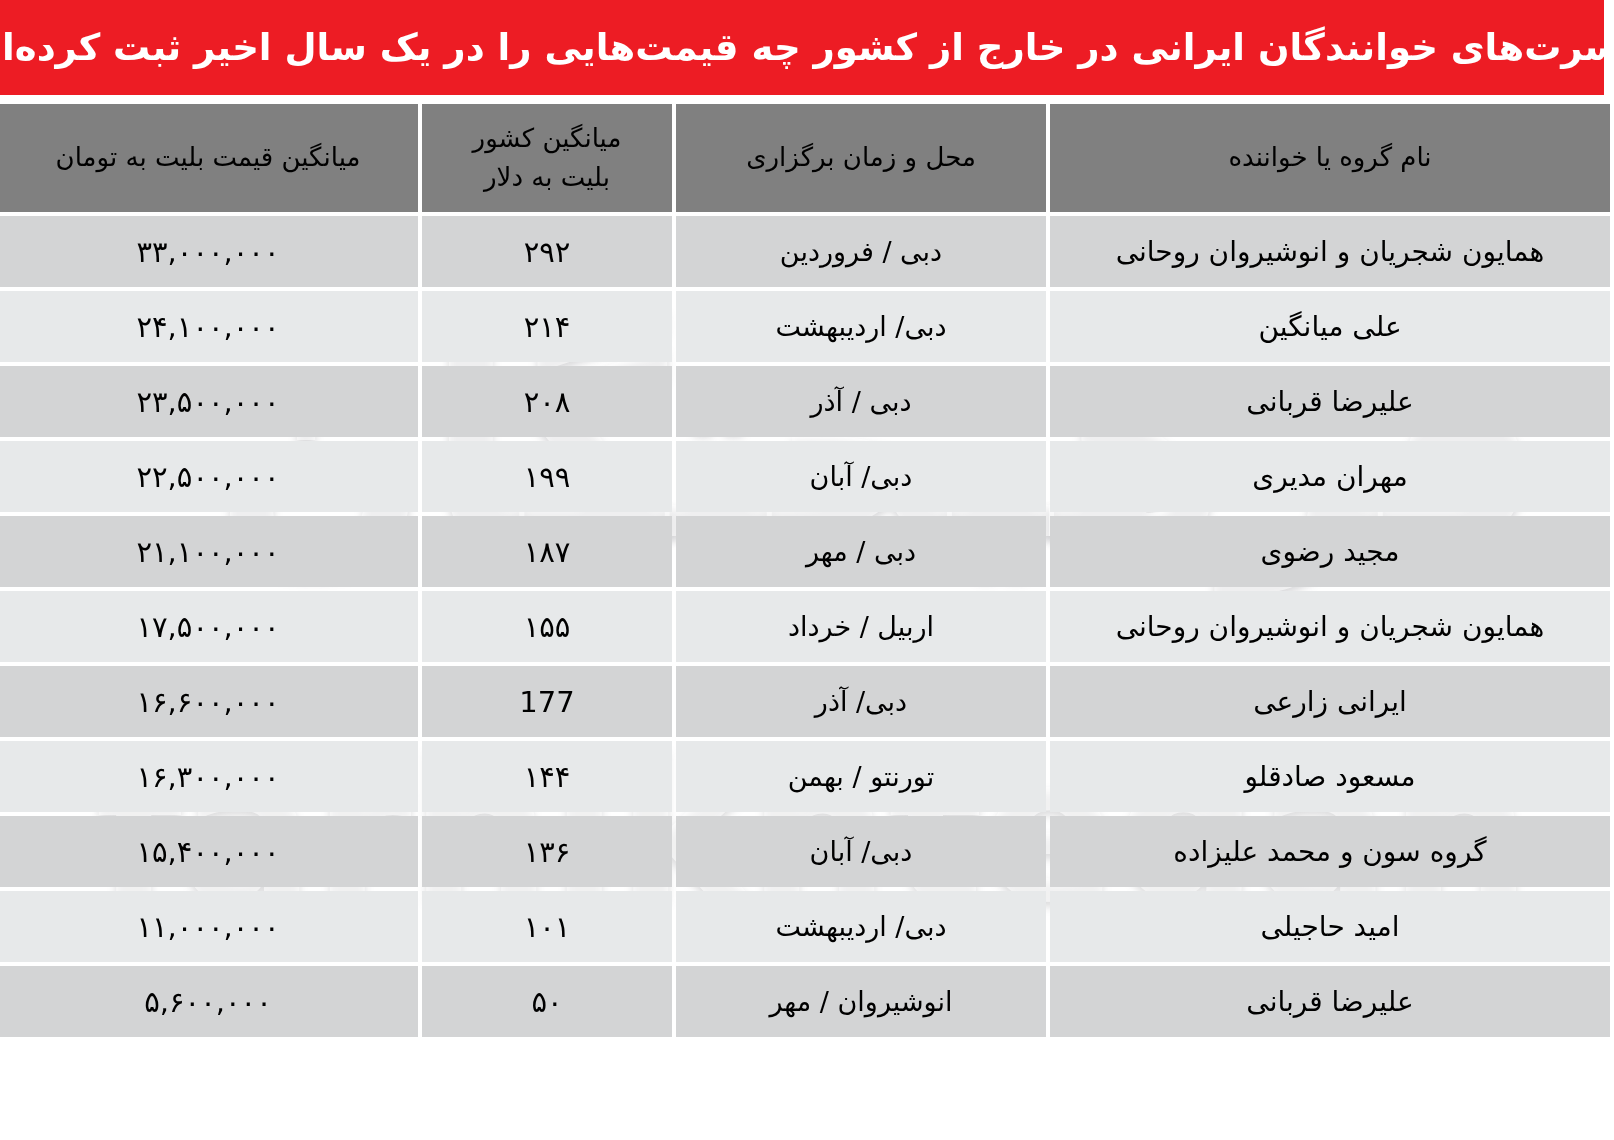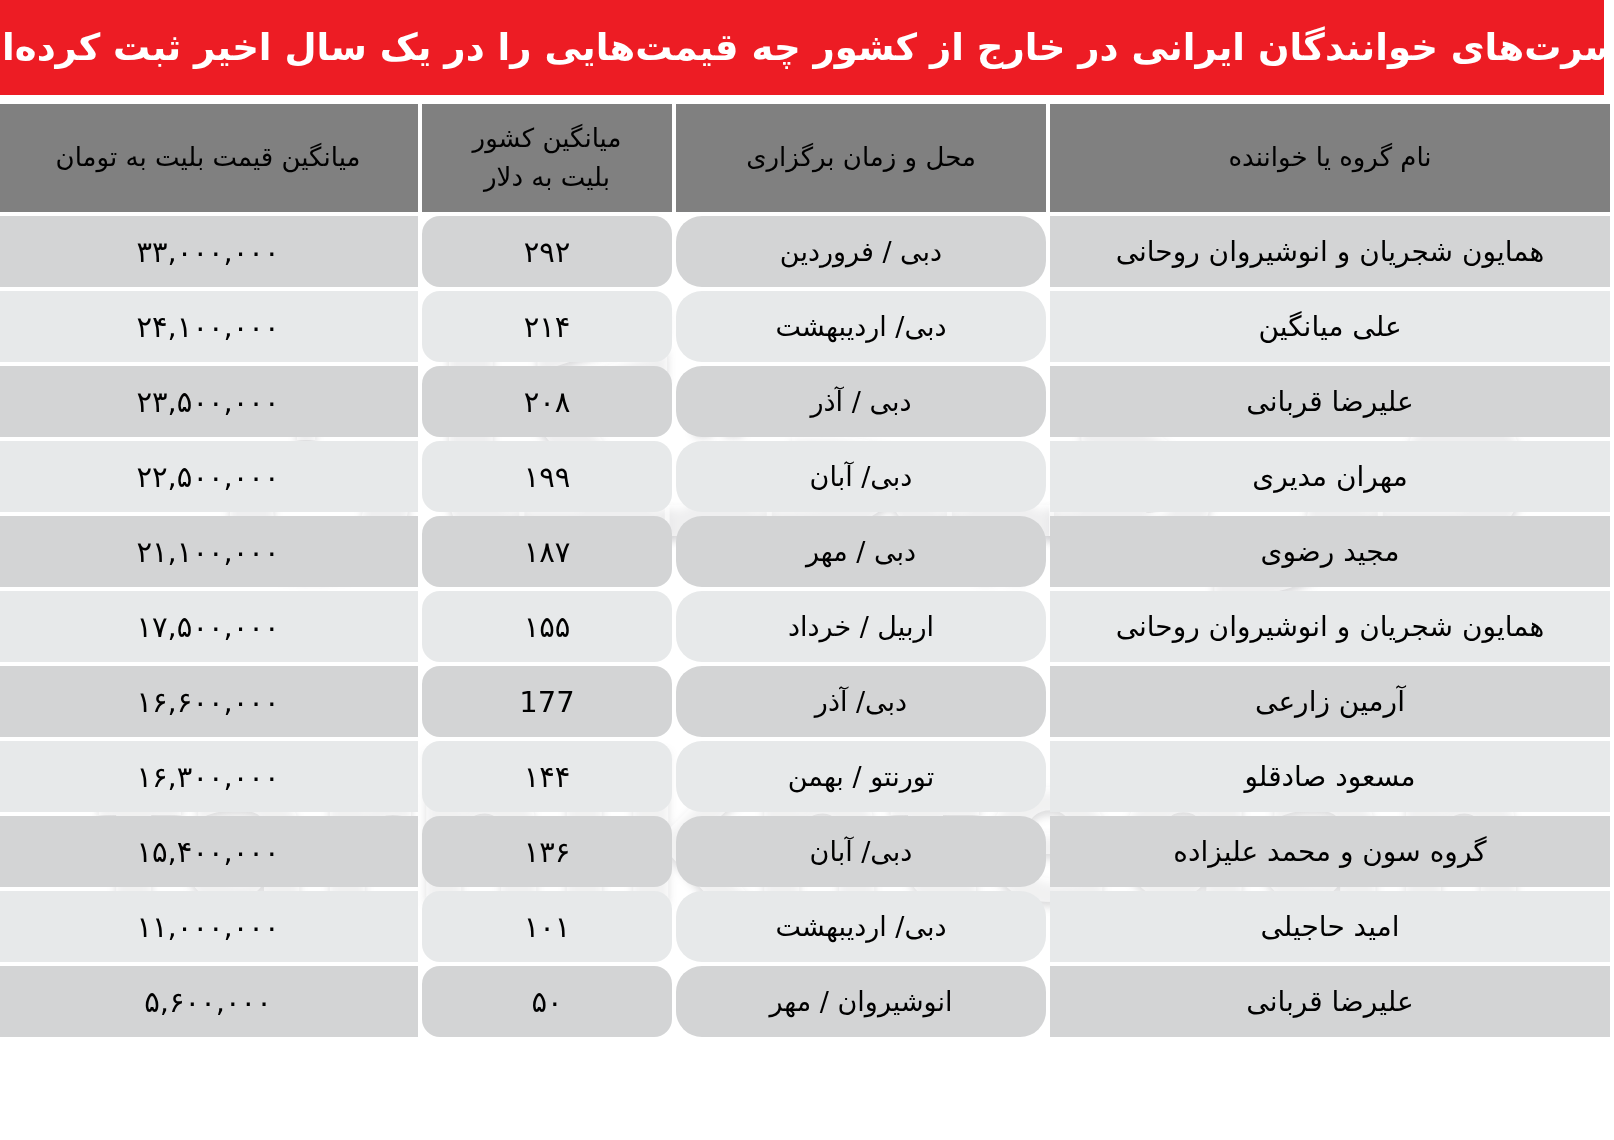--- a/index.html
+++ b/index.html
@@ -122,22 +122,22 @@
   }
   tbody tr.odd td { background: #d3d4d5; }
   tbody tr.even td { background: #e7e9ea; }
 
   .col-name   { width: 560px; }
   .col-venue  { width: 370px; }
   .col-usd    { width: 250px; }
   .col-toman  { width: 420px; }
 
   .cell-name  { font-size: 28px; }
-  .cell-venue { font-size: 27px; border-radius: 26px; }
-  .cell-usd   { font-size: 29px; border-radius: 18px; }
+  .cell-venue { font-size: 27px; }
+  .cell-usd   { font-size: 29px; }
   .cell-toman { font-size: 29px; letter-spacing: 1px; }
   .hdr-2line  { line-height: 1.5; }
 </style>
 </head>
 <body>
 
 <div id="infographic">
 
   <div class="watermark-layer">
     <div class="wm-fa">فرهیختگان</div>
@@ -198,21 +198,21 @@
             <td class="cell-usd">۱۸۷</td>
             <td class="cell-toman">۲۱,۱۰۰,۰۰۰</td>
           </tr>
           <tr class="even">
             <td class="cell-name">همایون شجریان و انوشیروان روحانی</td>
             <td class="cell-venue">اربیل / خرداد</td>
             <td class="cell-usd">۱۵۵</td>
             <td class="cell-toman">۱۷,۵۰۰,۰۰۰</td>
           </tr>
           <tr class="odd">
-            <td class="cell-name">آرمین زارعی</td>
+            <td class="cell-name">ایرانی زارعی</td>
             <td class="cell-venue">دبی/ آذر</td>
             <td class="cell-usd">177</td>
             <td class="cell-toman">۱۶,۶۰۰,۰۰۰</td>
           </tr>
           <tr class="even">
             <td class="cell-name">مسعود صادقلو</td>
             <td class="cell-venue">تورنتو / بهمن</td>
             <td class="cell-usd">۱۴۴</td>
             <td class="cell-toman">۱۶,۳۰۰,۰۰۰</td>
           </tr>

